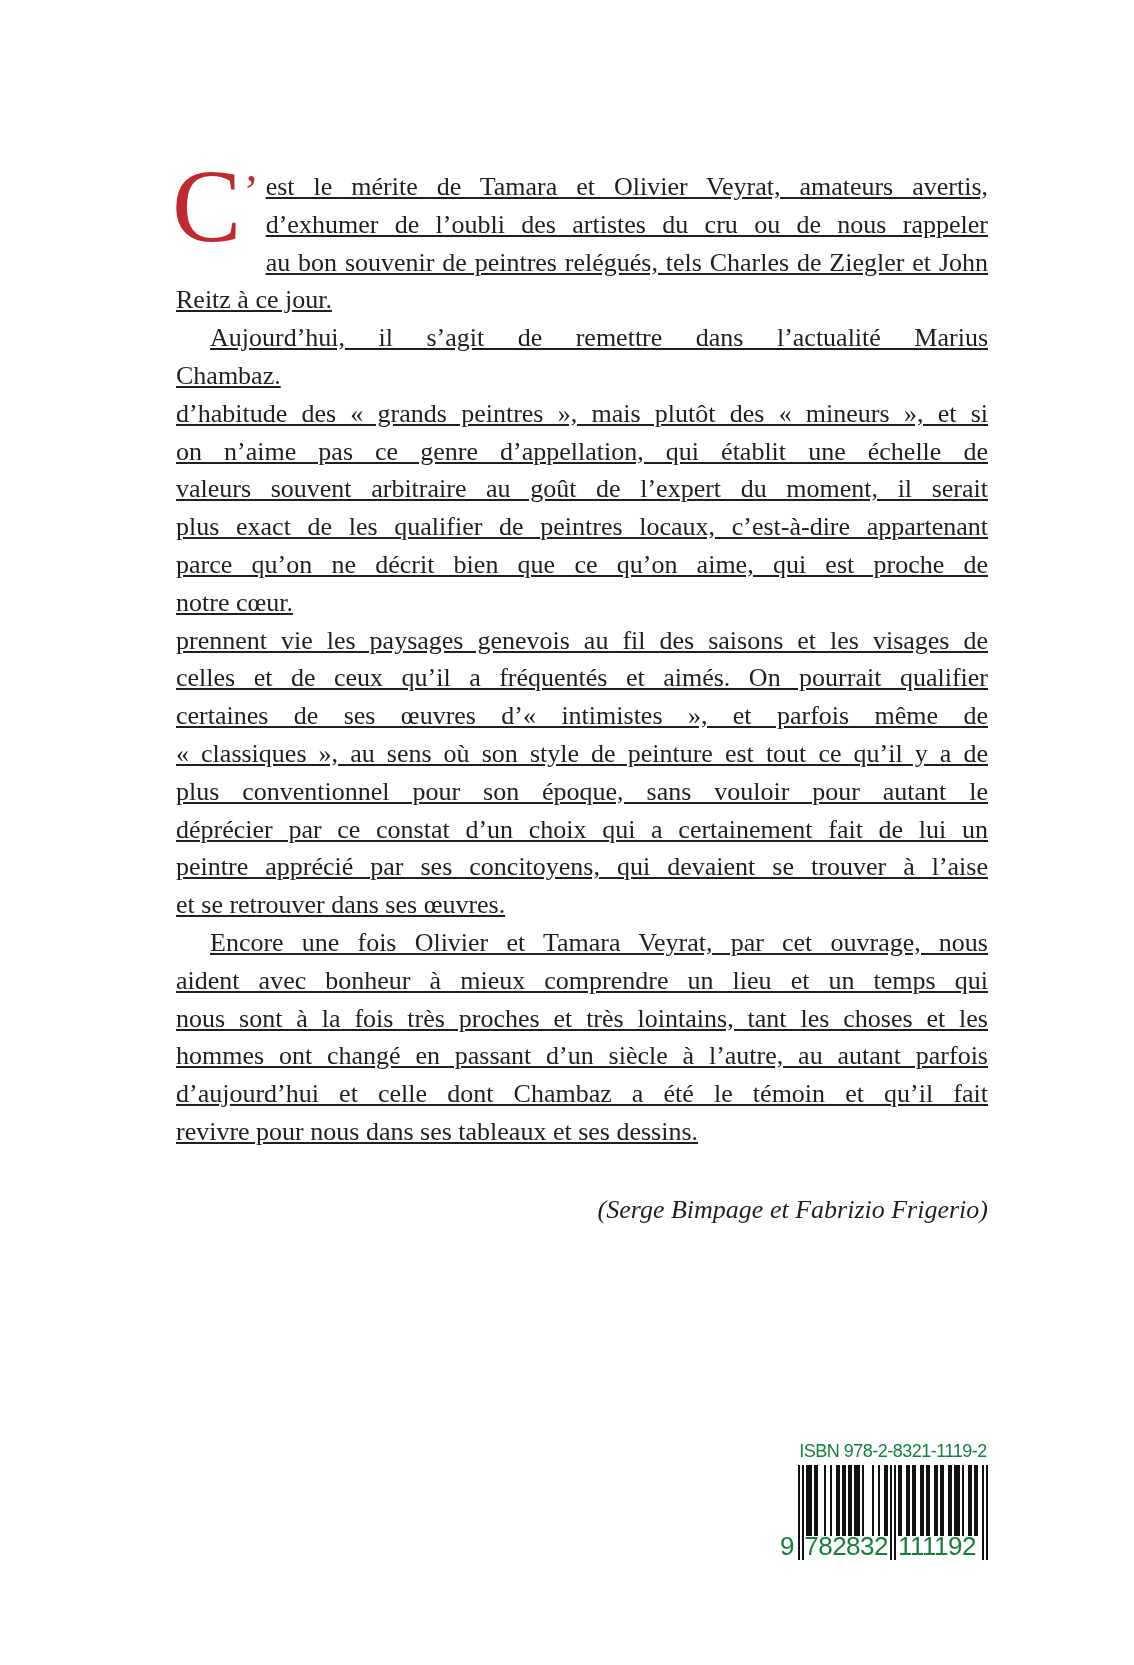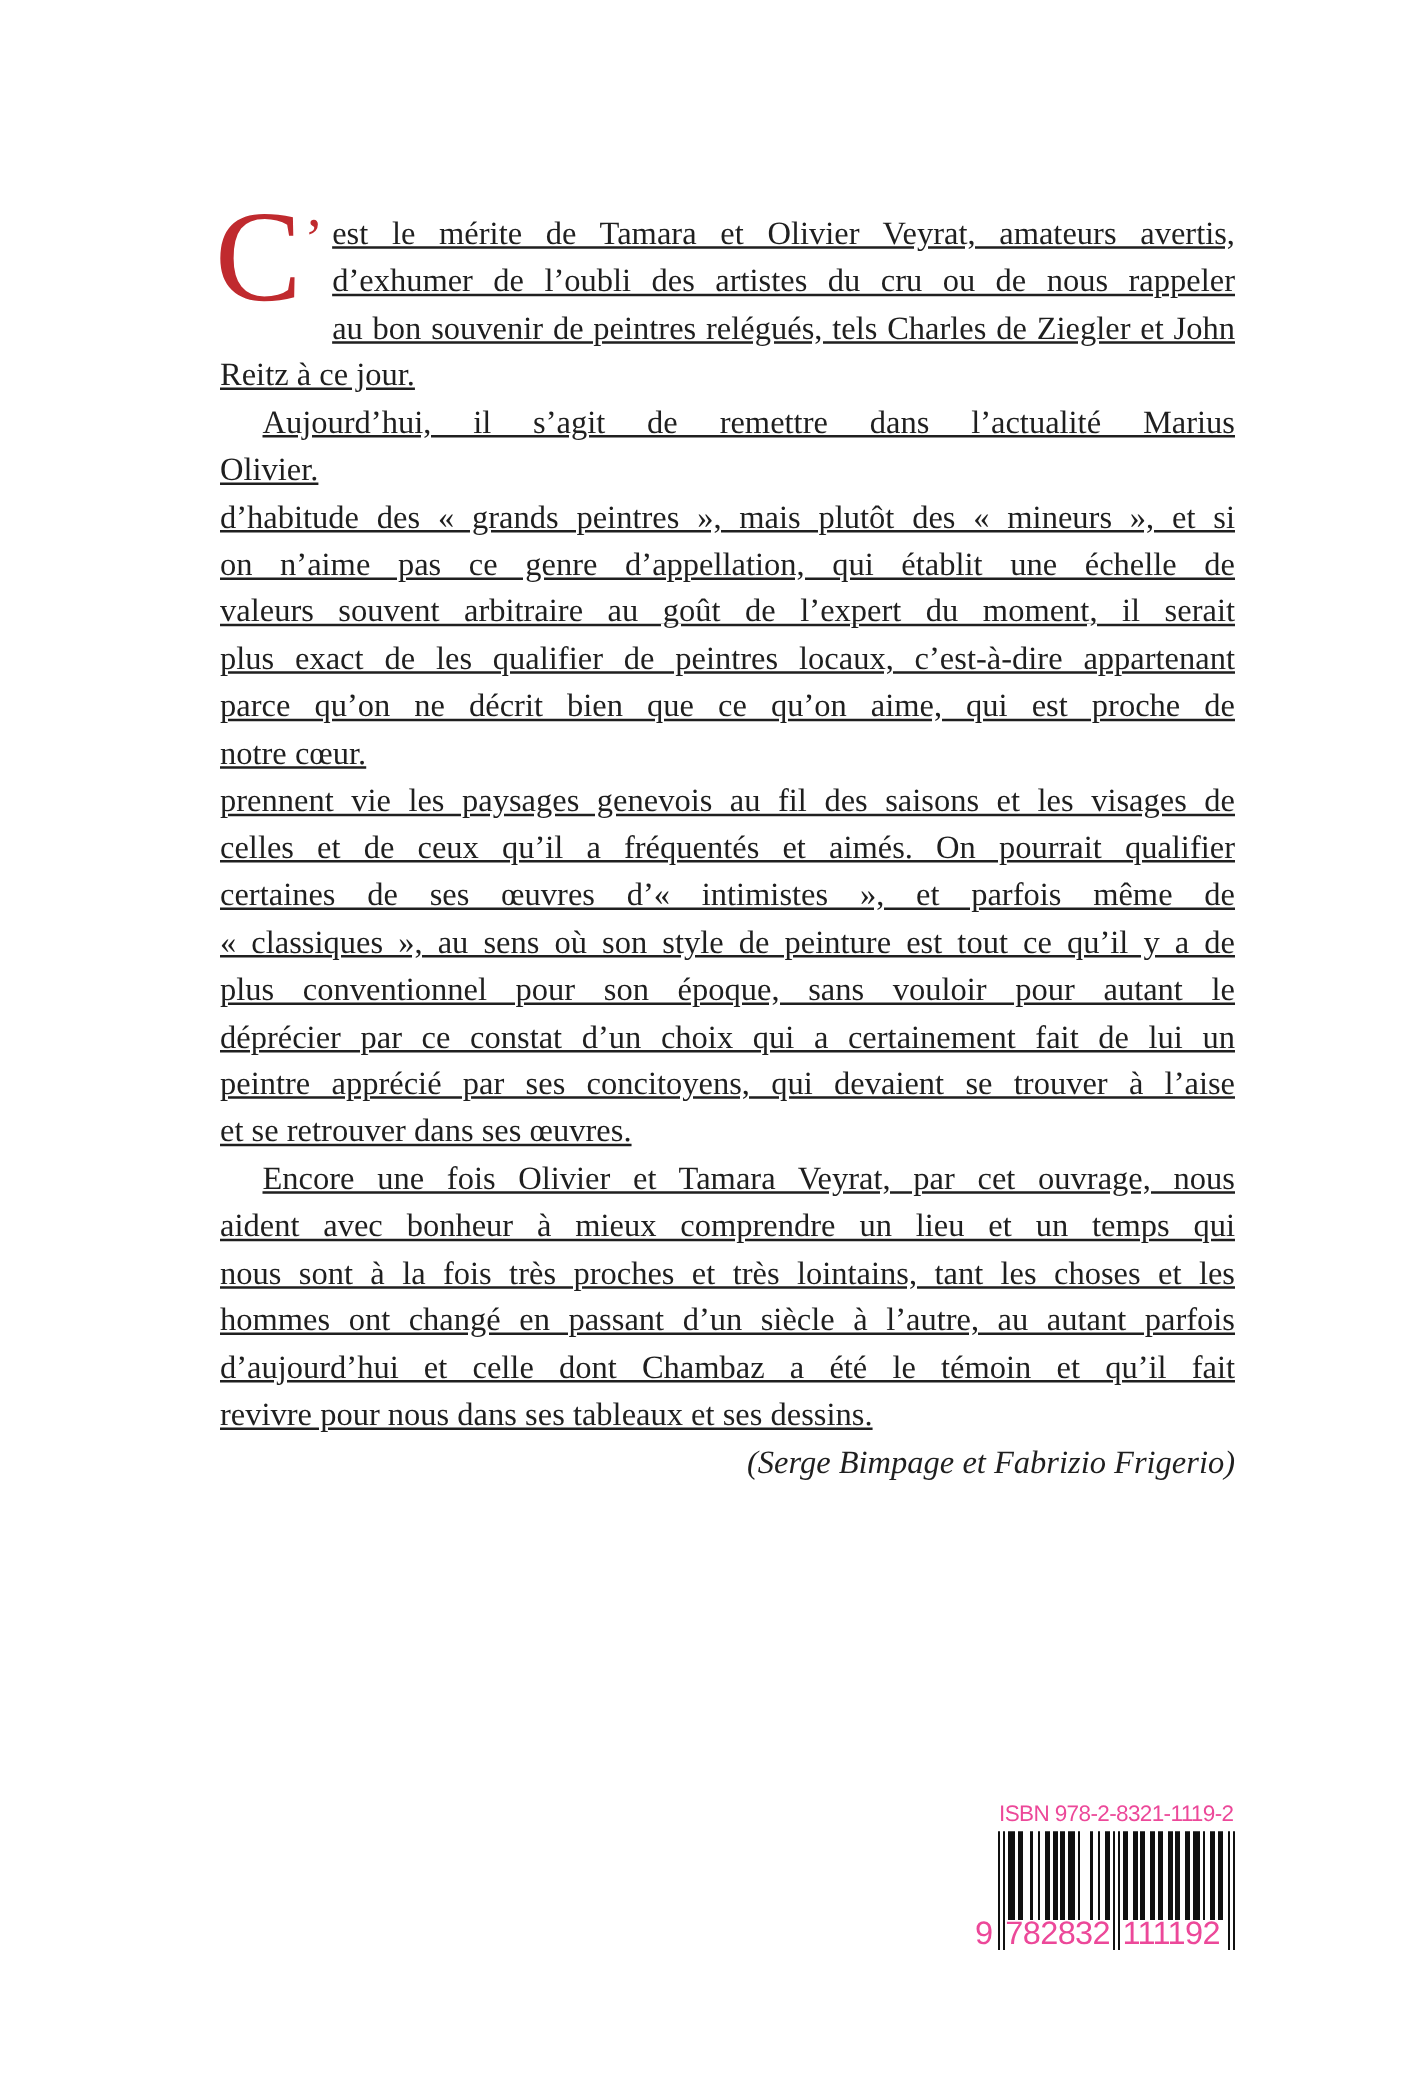--- a/index.html
+++ b/index.html
@@ -28,29 +28,30 @@
     color:#c02a2e;
     margin:0 7px 0 -4px;
     white-space:nowrap;
   }
   .dc-a {
     font-size:46px; line-height:0;
     position:relative; top:-34px; margin-left:2px;
   }
 
   .signature {
+    margin-top:40px;
     text-align:right;
     font-style:italic;
     font-size:26px;
     color:#1f1f1f;
   }
 
   .barcode-block {
     position:absolute; left:770px; top:1441px; width:222px; height:126px;
-    color:#ec4899;
+    color:#15803d;
   }
   .isbn-label {
     position:absolute; left:28px; top:0; width:190px;
     text-align:center; white-space:nowrap;
     font-family:"Liberation Sans", sans-serif;
     font-size:18px; letter-spacing:-0.5px;
   }
   .bars { position:absolute; left:28px; top:24px; width:190px; height:95px; }
   .bc-digit {
     position:absolute; top:92px;
@@ -69,21 +70,21 @@
   <div class="text-block">
       <div class="para">
         <span class="dropcap"><span class="dc-c">C</span><span class="dc-a">’</span></span>
         <div class="line">est le mérite de Tamara et Olivier Veyrat, amateurs avertis,</div>
         <div class="line">d’exhumer de l’oubli des artistes du cru ou de nous rappeler</div>
         <div class="line">au bon souvenir de peintres relégués, tels Charles de Ziegler et John</div>
         <div class="line last">Reitz à ce jour.</div>
       </div>
       <div class="para">
         <div class="line indent-first">Aujourd’hui, il s’agit de remettre dans l’actualité Marius</div>
-        <div class="line last">Olivier.</div>
+        <div class="line last">Chambaz.</div>
       </div>
       <div class="para">
         <div class="line">d’habitude des « grands peintres », mais plutôt des « mineurs », et si</div>
         <div class="line">on n’aime pas ce genre d’appellation, qui établit une échelle de</div>
         <div class="line">valeurs souvent arbitraire au goût de l’expert du moment, il serait</div>
         <div class="line">plus exact de les qualifier de peintres locaux, c’est-à-dire appartenant</div>
         <div class="line">parce qu’on ne décrit bien que ce qu’on aime, qui est proche de</div>
         <div class="line last">notre cœur.</div>
       </div>
       <div class="para">

